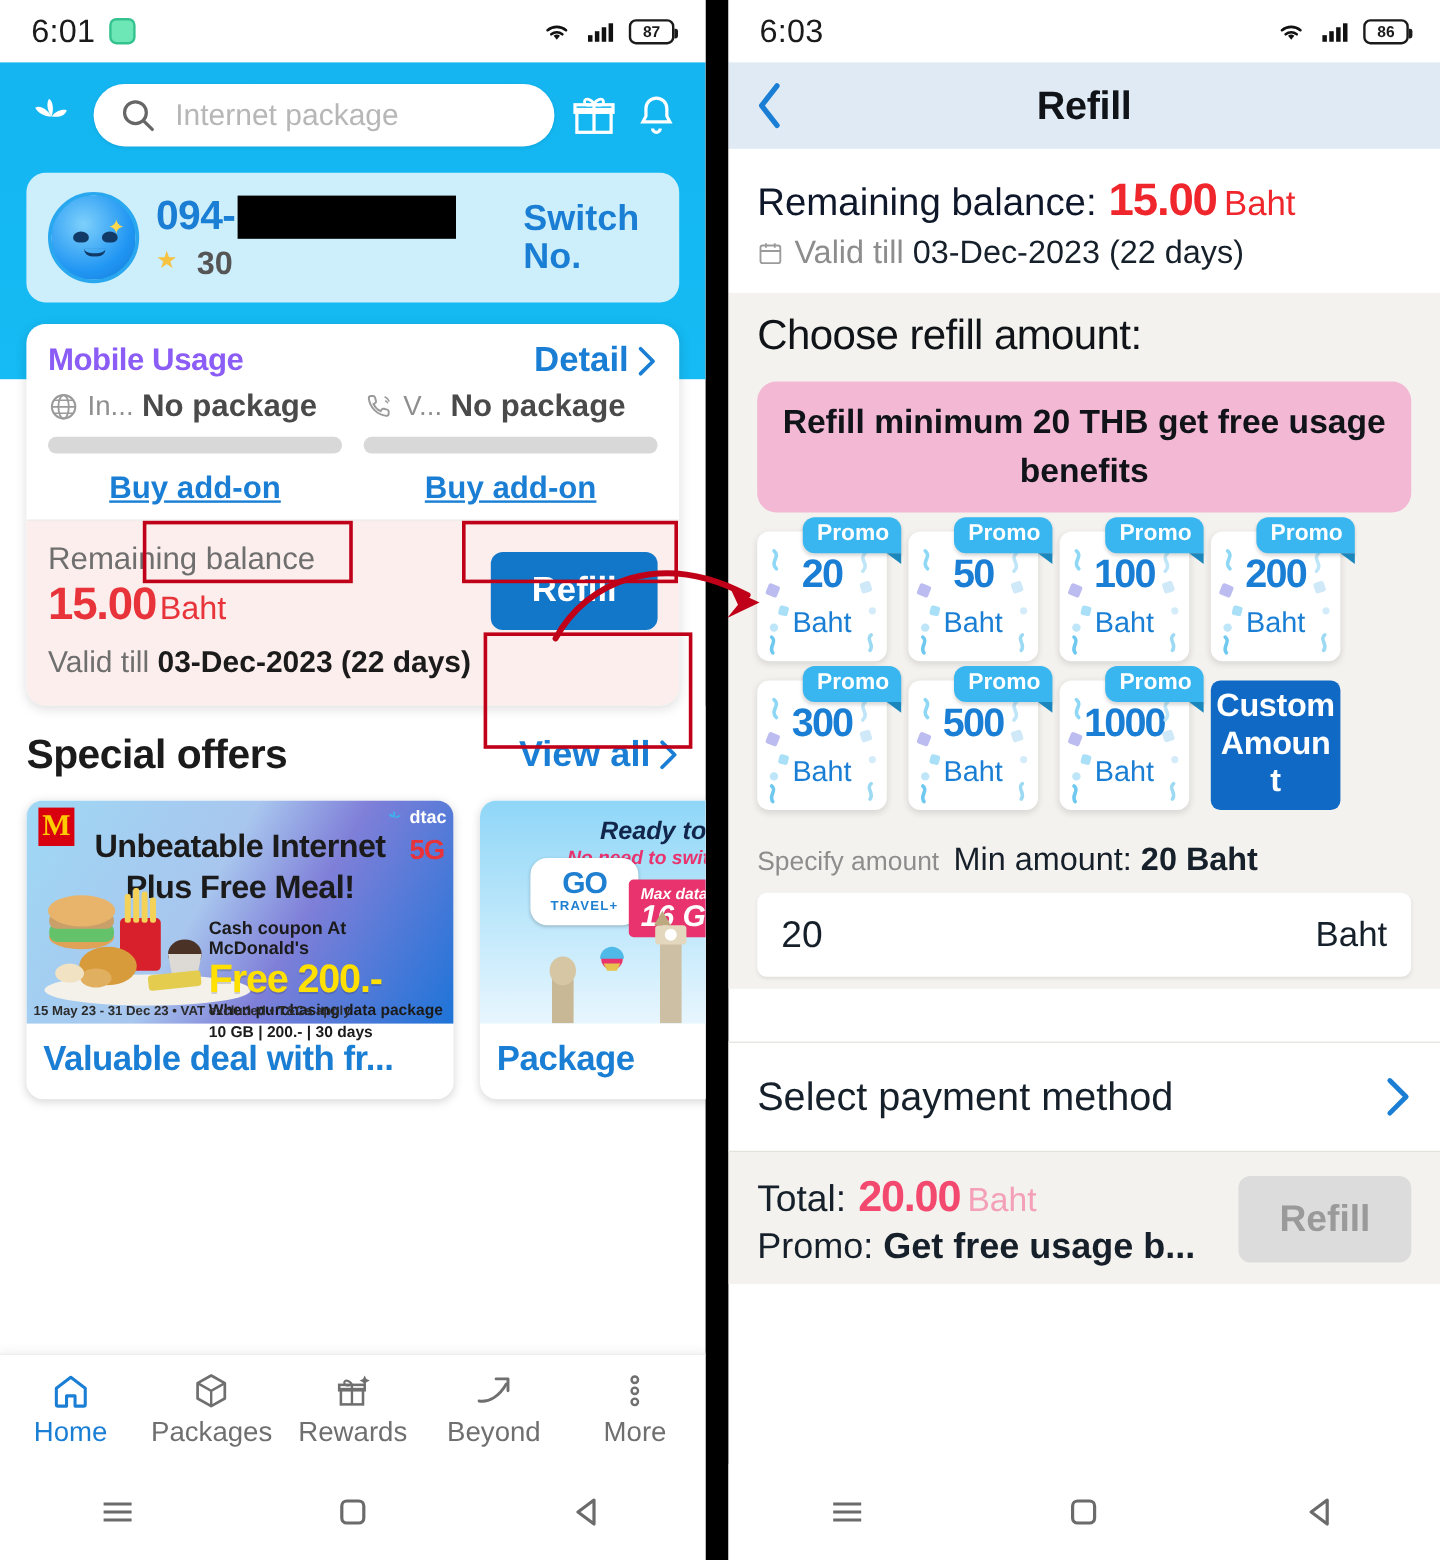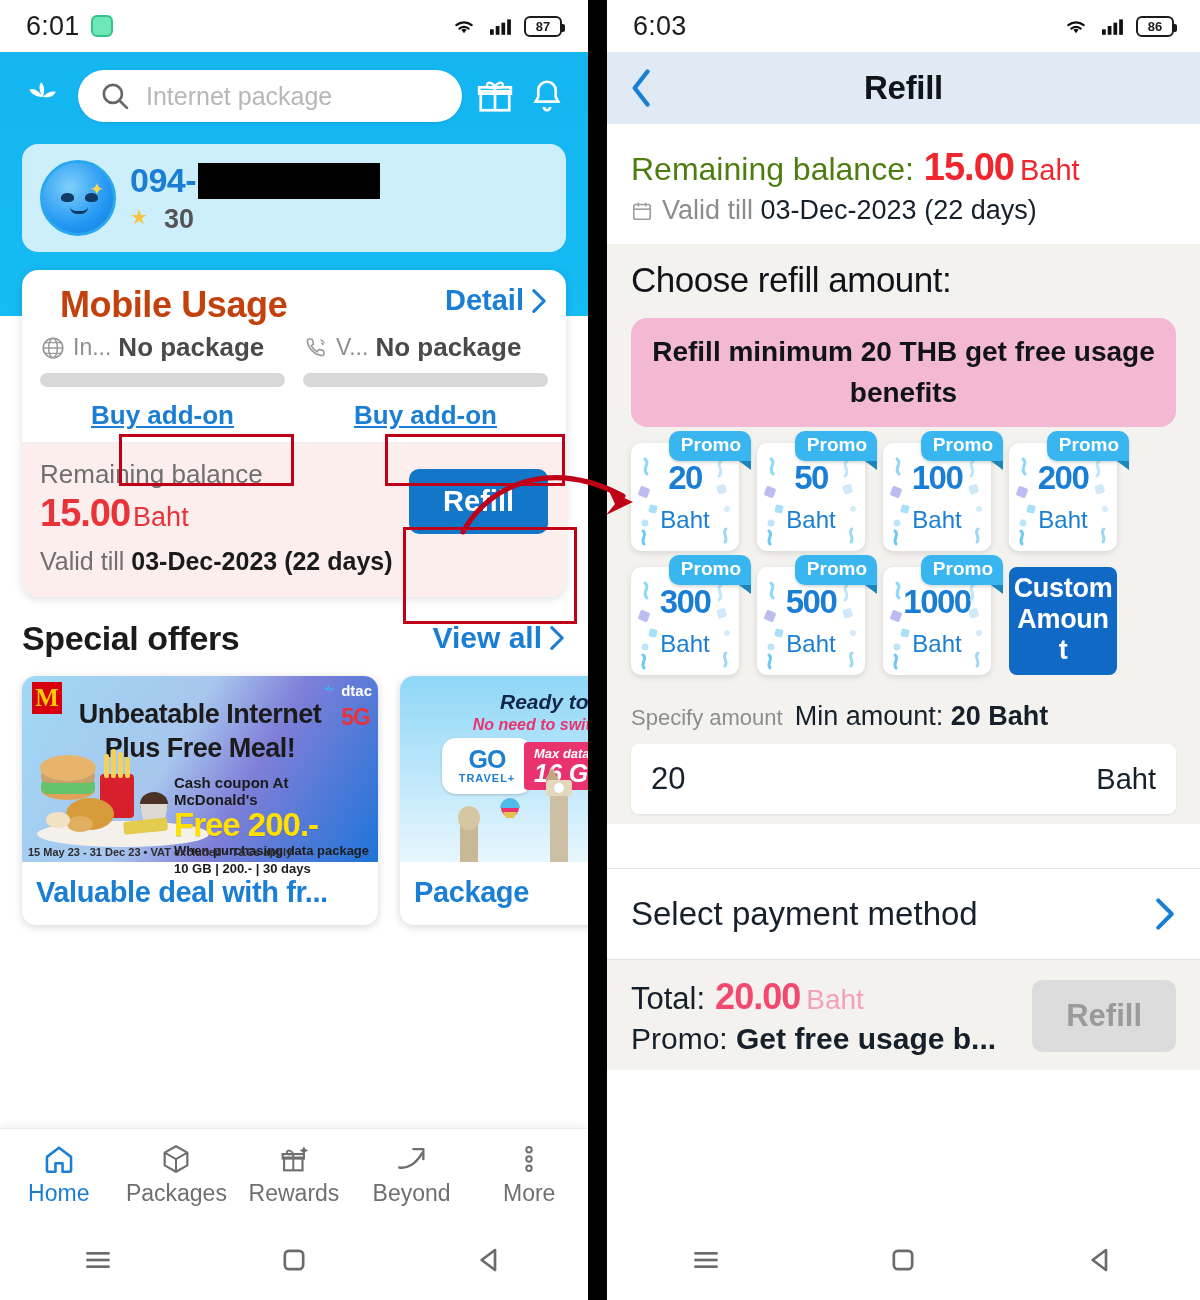--- a/index.html
+++ b/index.html
@@ -79,21 +79,21 @@
   .switch-no { font-size:30px; font-weight:700; color:#1a7fd4; line-height:1.05;
       width:112px; flex:none; }
 
   .usage-wrap { position:relative; margin-top:-46px; padding:0 22px; z-index:3; }
   .usage-card {
     background:#fff; border-radius:16px; overflow:hidden;
     box-shadow:0 2px 10px rgba(0,0,0,.13);
   }
   .usage-top { padding:14px 18px 8px 18px; }
   .usage-head { display:flex; align-items:flex-start; justify-content:space-between; }
-  .usage-title { font-size:36px; font-weight:700; color:#c2410c; letter-spacing:-.4px;margin-left:20px; }
+  .usage-title { font-size:26px; font-weight:700; color:#8b5cf6; letter-spacing:-.4px; }
   .detail-link { font-size:29px; font-weight:700; color:#1a7fd4; display:flex; gap:6px; align-items:center;}
   .usage-cols { display:flex; gap:18px; margin-top:6px; }
   .usage-col { flex:1; min-width:0; }
   .uc-row { display:flex; align-items:center; gap:7px; }
   .uc-ico { width:26px; height:26px; flex:none; color:#8a8a8a; }
   .uc-lbl { font-size:23px; color:#8f8f8f; white-space:nowrap; }
   .uc-val { font-size:26px; font-weight:700; color:#4a4a4a; white-space:nowrap; }
   .uc-bar { height:14px; border-radius:8px; background:#d8d8d8; margin-top:10px; }
   .uc-addon-wrap { text-align:center; margin-top:10px; }
   .uc-addon {
@@ -145,21 +145,21 @@
   .mcd-foot { position:absolute; left:6px; bottom:4px; font-size:11px; color:#2b2b2b; font-weight:600;}
   .mcd-food { position:absolute; left:6px; bottom:14px; width:190px; height:110px; }
 
   
   .trv-art { height:186px; position:relative; overflow:hidden;
      background: linear-gradient(180deg,#8fd6f7 0%,#bfe8fb 55%,#e8f6fe 100%); }
   .trv-h { position:absolute; top:14px; left:0; right:0; text-align:center;
      font-size:21px; font-weight:700; font-style:italic; color:#11264a; white-space:nowrap;}
   .trv-s { position:absolute; top:40px; left:0; right:0; text-align:center;
      font-size:16px; font-weight:700; font-style:italic; color:#e8336e; white-space:nowrap;}
-  .go-badge { position:absolute; left:42px; top:62px; width:90px; height:56px;
+  .go-badge { position:absolute; left:42px; top:48px; width:90px; height:56px;
      background:#fff; border-radius:14px; display:flex; flex-direction:column;
      align-items:center; justify-content:center; box-shadow:0 1px 3px rgba(0,0,0,.2);}
   .go-badge .go { font-size:25px; font-weight:700; color:#1f7fd0; line-height:1; letter-spacing:-1px;}
   .go-badge .tv { font-size:11px; font-weight:700; color:#1f7fd0; letter-spacing:1px;}
   .data-pill { position:absolute; left:124px; top:66px; width:180px; height:48px;
      background:#e8336e; border-radius:4px; color:#fff; padding:4px 10px;}
   .data-pill .dl { font-size:13px; font-weight:700; font-style:italic;}
   .data-pill .dv { font-size:25px; font-weight:700; font-style:italic; line-height:1;}
   .trv-scene { position:absolute; left:0; right:0; bottom:0; height:106px; }
 
@@ -185,21 +185,21 @@
   
   .r-appbar {
     background:#dfeaf4; height:72px; display:flex; align-items:center; padding:0 22px;
     position:relative;
   }
   .r-title { position:absolute; left:0; right:0; text-align:center;
      font-size:33px; font-weight:700; color:#101418; letter-spacing:-.3px; }
 
   .r-balance { background:#fff; padding:22px 24px 18px 24px; }
   .r-bal-line { display:flex; align-items:baseline; flex-wrap:wrap; }
-  .r-bal-lbl { font-size:32px; color:#4d7c0f; }
+  .r-bal-lbl { font-size:32px; color:#0f172a; }
   .r-bal-amt { font-size:38px; font-weight:700; color:#f0262d; margin-left:10px; letter-spacing:-1px;}
   .r-bal-cur { font-size:29px; color:#f0262d; margin-left:6px; }
   .r-valid { display:flex; align-items:center; gap:9px; margin-top:6px; }
   .r-valid .cal { width:22px; height:22px; color:#8d8d8d; }
   .r-valid-txt { font-size:27px; color:#8d8d8d; }
   .r-valid-txt b { color:#16202b; font-weight:400; }
 
   .r-body { background:#f3f2ee; padding: 16px 24px 10px 24px; }
   .r-choose { font-size:35px; font-weight:400; color:#101418; letter-spacing:-.5px; }
   .r-promo-banner {
@@ -335,20 +335,21 @@
         <div class="acct-mid">
           <div class="acct-line">
             <span class="acct-num">094-</span>
             <span class="redact"></span>
           </div>
           <div class="acct-points">
             <span class="star-badge">★</span>
             <span class="pts-val">30</span>
           </div>
         </div>
+        <div class="switch-no">Switch No.</div>
       </div>
     </div>
 
     <div class="usage-wrap">
       <div class="usage-card">
         <div class="usage-top">
           <div class="usage-head">
             <span class="usage-title">Mobile Usage</span>
             <span class="detail-link">
               <span>Detail</span>

